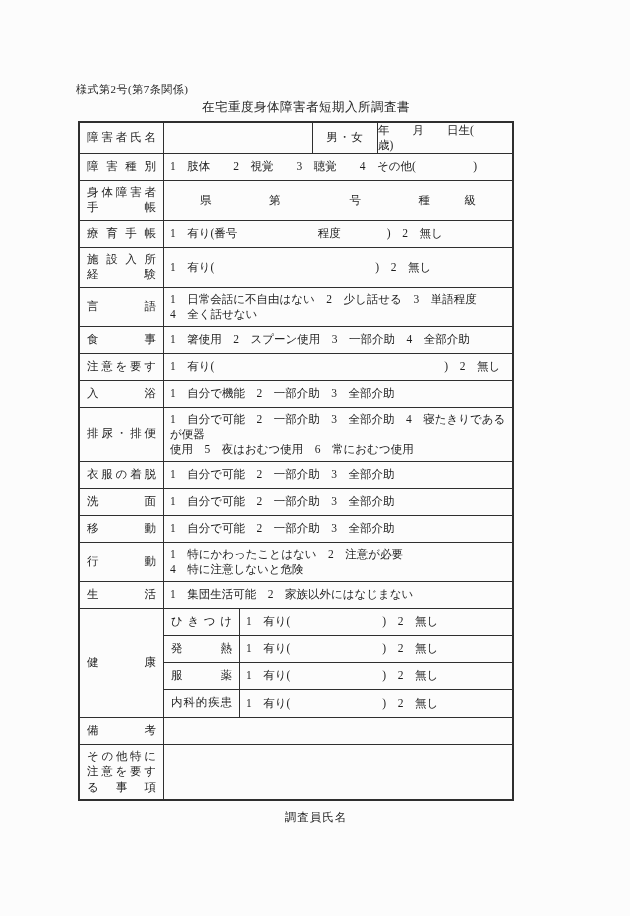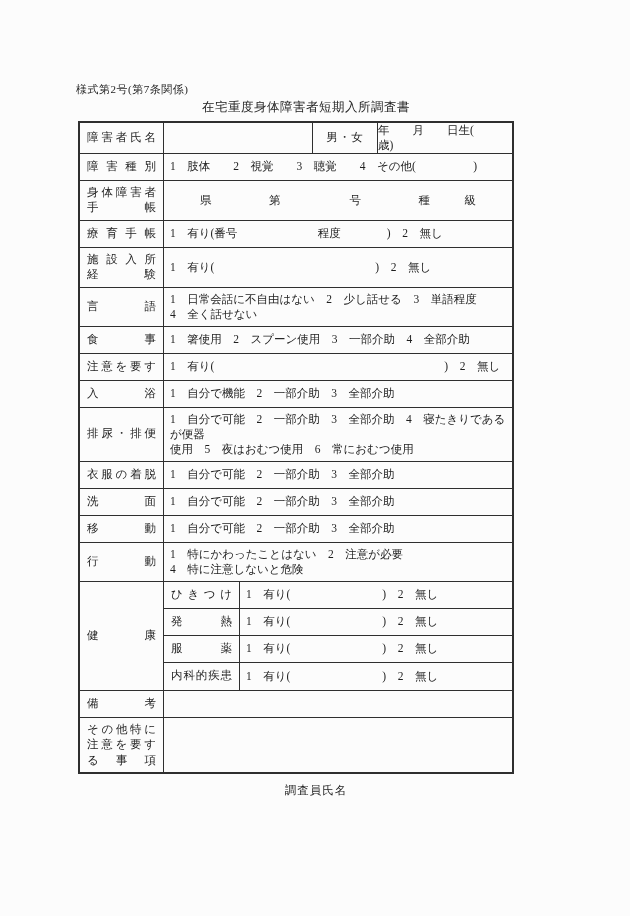--- a/index.html
+++ b/index.html
@@ -271,20 +271,30 @@
           </div>
         </div>
         <div class="cell ccell">
           <div class="cline">1　特にかわったことはない　2　注意が必要</div>
           <div class="cline">4　特に注意しないと危険</div>
         </div>
       </div>
       <div class="trow">
         <div class="cell lcell">
           <div class="lwrap">
+            <div class="jline">生活</div>
+          </div>
+        </div>
+        <div class="cell ccell">
+          <div class="cline">1　集団生活可能　2　家族以外にはなじまない</div>
+        </div>
+      </div>
+      <div class="trow">
+        <div class="cell lcell">
+          <div class="lwrap">
             <div class="jline">健康</div>
           </div>
         </div>
         <div class="gbody">
           <div class="gsub">
             <div class="cell slcell">
               <div class="lwrap">
                 <div class="jline">ひきつけ</div>
               </div>
             </div>

